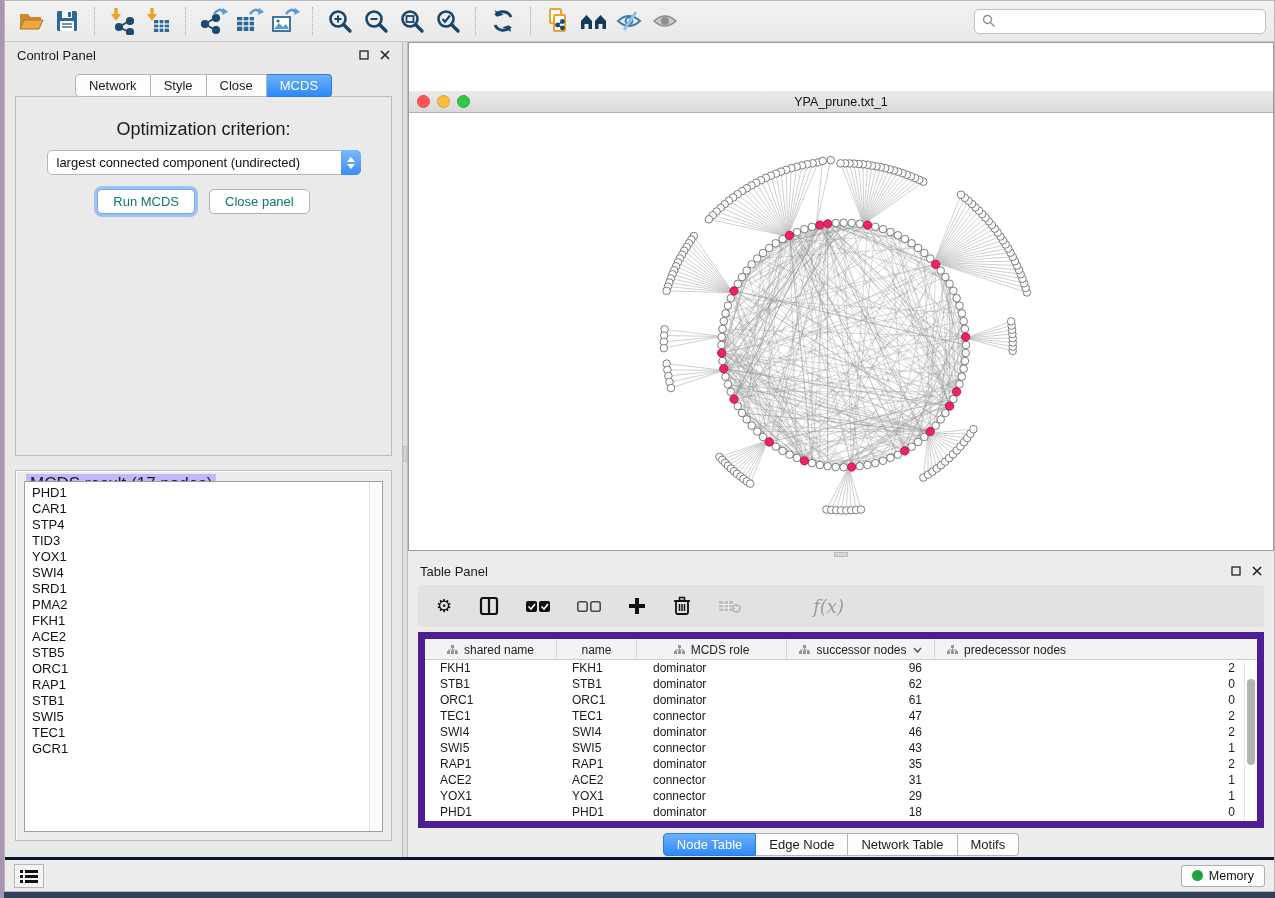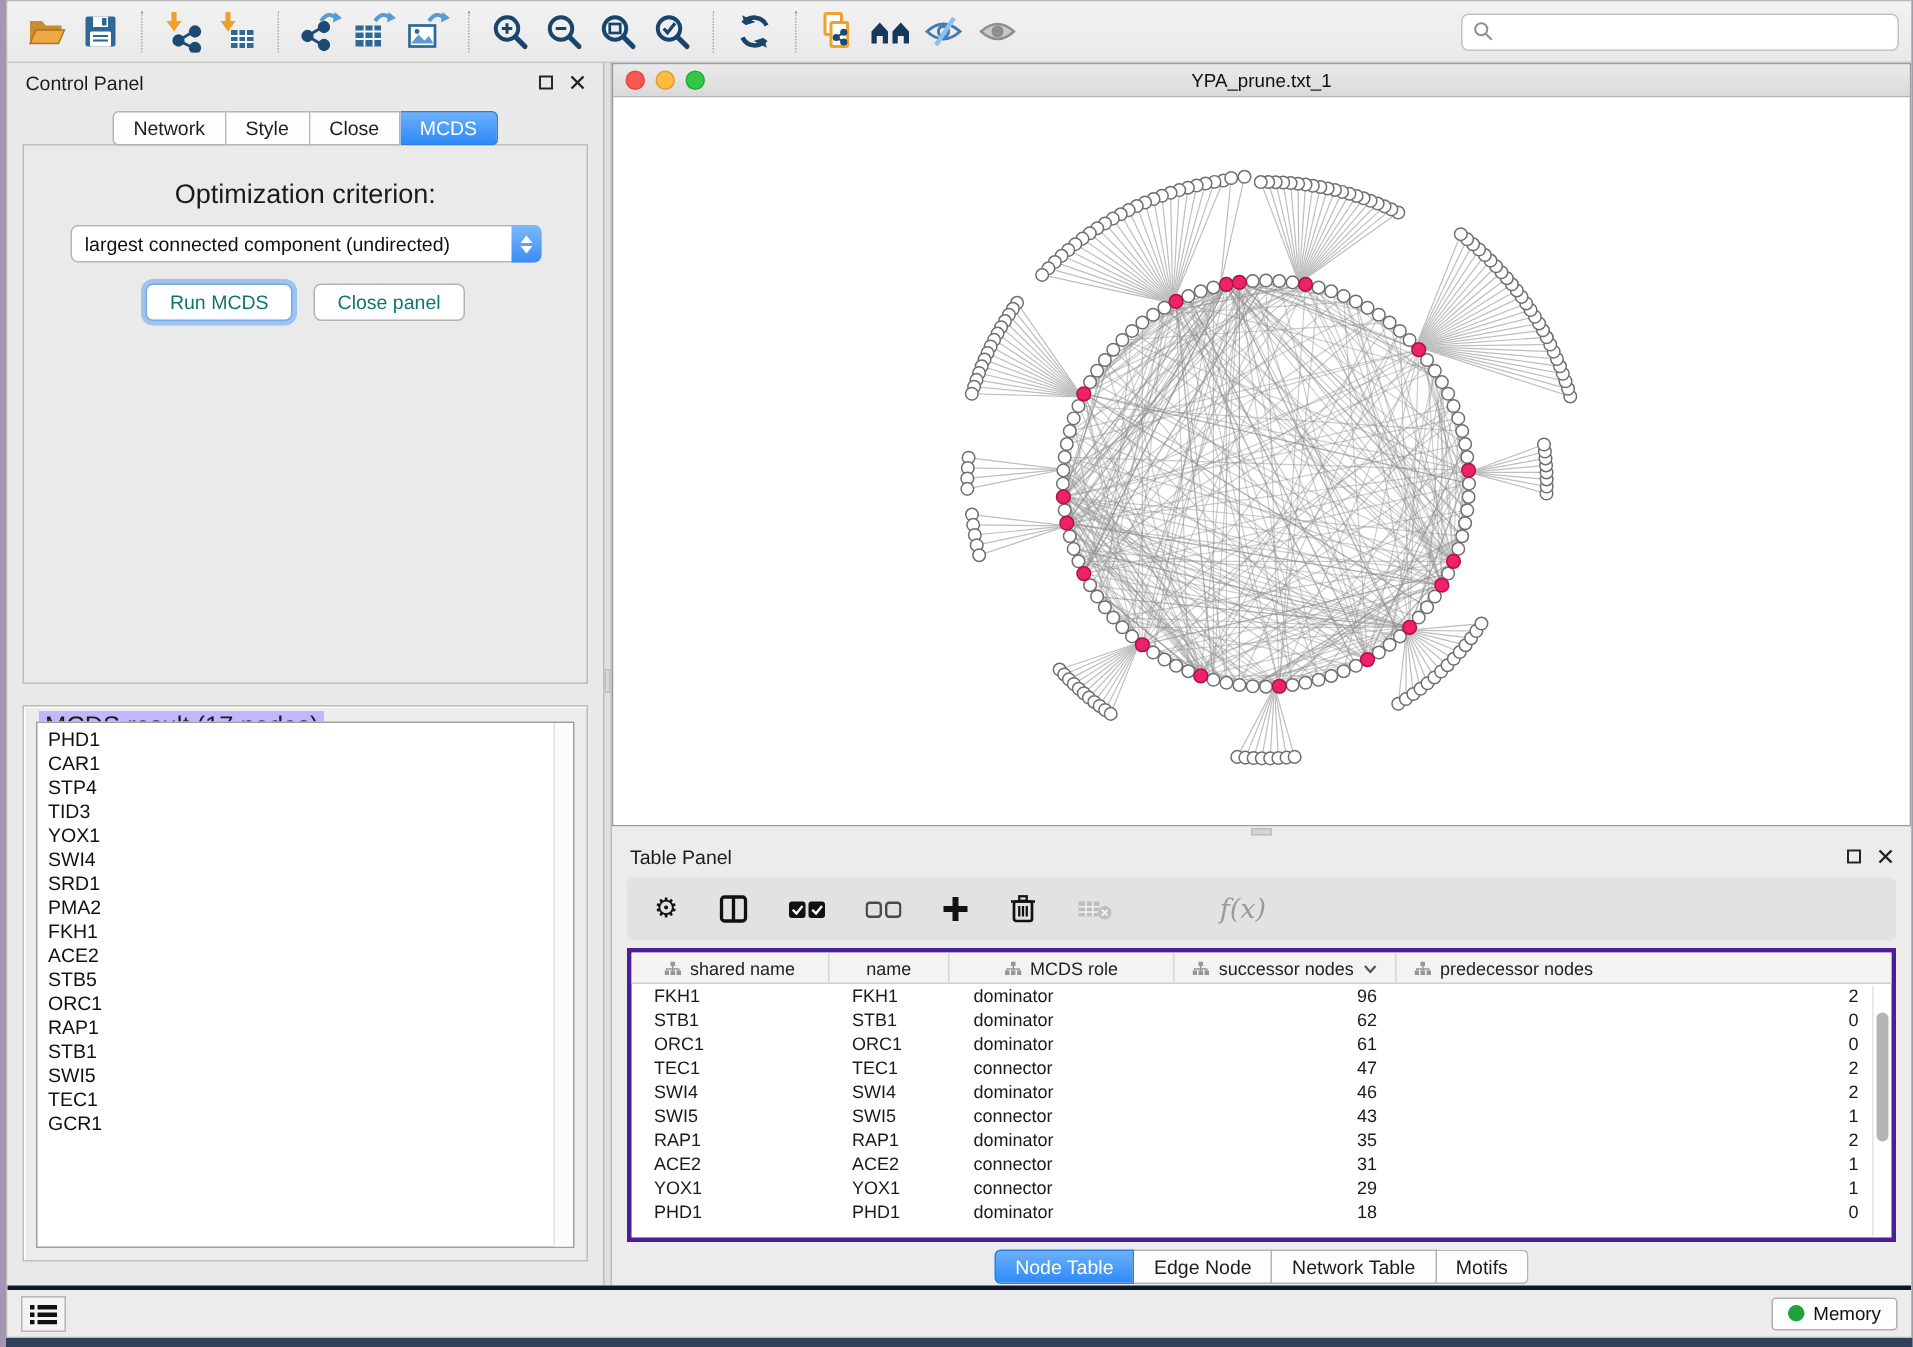--- a/index.html
+++ b/index.html
@@ -64,21 +64,21 @@
   .scroll-track { width:13px; border-left:1px solid #e2e2e2; background:#fcfcfc; }
 
   
   .vsplit { width:6px; flex:0 0 6px; background:#e0e0e0; border-left:1px solid #bdbdbd; border-right:1px solid #bdbdbd; }
   .vhandle { width:4px; height:16px; margin:404px auto 0; background:#d8d8d8; border:1px solid #c0c0c0; }
 
   
   .rightcol { flex:1; display:flex; flex-direction:column; min-width:0; }
   .netframe { height:509px; flex:0 0 509px; border:1px solid #9c9c9c; display:flex; flex-direction:column; background:#fff; }
   .net-titlebar { height:22px; flex:0 0 22px; background:linear-gradient(#ebebeb,#d9d9d9);
-    border-bottom:1px solid #b3b3b3; position:relative; display:flex; align-items:center; padding:0 8px; }
+    border-bottom:1px solid #b3b3b3; position:relative; display:flex; align-items:center; padding:0 8px;margin-top:48px; }
   .lights { display:flex; gap:7px; }
   .light { width:13px; height:13px; border-radius:50%; }
   .light.red { background:#fc5753; border:1px solid #df4744; }
   .light.yellow { background:#fdbc40; border:1px solid #de9f34; }
   .light.green { background:#33c748; border:1px solid #27aa35; }
   .net-title { position:absolute; left:0; right:0; text-align:center; font-size:12.5px; color:#111; }
   .net-body { flex:1; position:relative; background:#fff; }
   .net-body svg { position:absolute; inset:0; }
 
   .hsplit { height:7px; flex:0 0 7px; background:#ececec; display:flex; align-items:center; justify-content:center; }
@@ -86,21 +86,21 @@
 
   
   .tpanel { flex:1; display:flex; flex-direction:column; background:#ececec; min-height:0; }
   .ttoolbar { margin:1px 10px 0 10px; height:42px; flex:0 0 42px; background:#e2e2e2; border-radius:4px;
     display:flex; align-items:center; gap:27px; padding:0 0 0 18px; }
   .ticon { display:flex; align-items:center; justify-content:center; }
   .ticon.disabled { opacity:.5; }
   .fx { font:italic 18px "DejaVu Serif", serif; color:#9b9b9b;margin-left:44px; }
   .gear { font:18px "DejaVu Sans", sans-serif; color:#111; line-height:1; }
 
-  .tablewrap { margin:5px 10px 0 10px; background:#fff; border:3px solid #4c1d95; position:relative;
+  .tablewrap { margin:5px 10px 0 10px; background:#fff; border:7px solid #4c1d95; position:relative;
     flex:0 0 196px; height:196px; overflow:hidden; }
   .thead { display:flex; height:21px; background:#f3f3f3; border-bottom:1px solid #cfcfcf; }
   .th { display:flex; align-items:center; justify-content:center; gap:6px; font-size:12px; color:#222;
     border-right:1px solid #d6d6d6; height:21px; }
   .th:last-child { border-right:none; justify-content:flex-start; padding-left:12px; }
   .c0{width:132px;} .c1{width:80px;} .c2{width:150px;} .c3{width:148px;} .c4{flex:1;}
   .trow { display:flex; height:16px; align-items:center; }
   .td { font-size:12px; color:#1a1a1a; height:16px; line-height:16px; white-space:nowrap; }
   .td.c0{padding-left:15px;} .td.c1{padding-left:15px;} .td.c2{padding-left:16px;}
   .td.c3{text-align:right; padding-right:13px;} .td.c4{text-align:right; padding-right:22px;}

